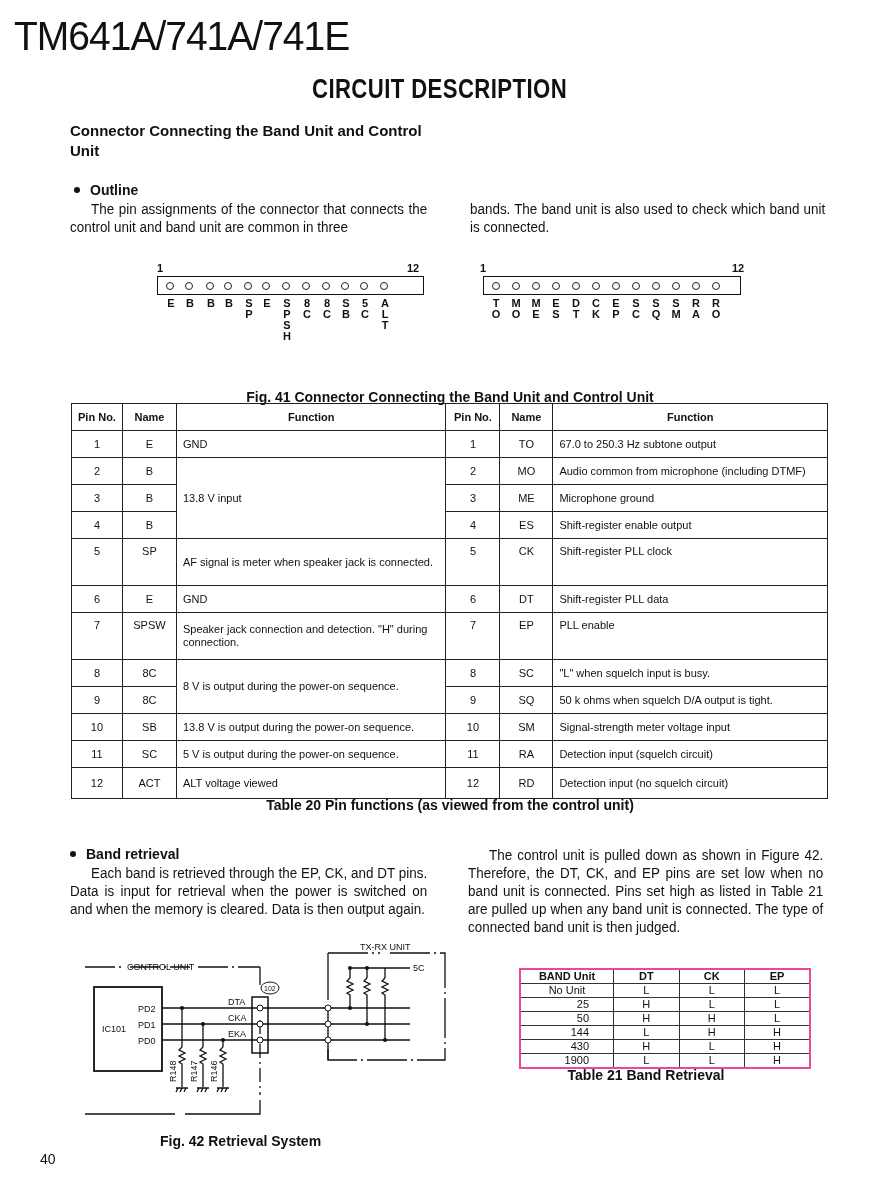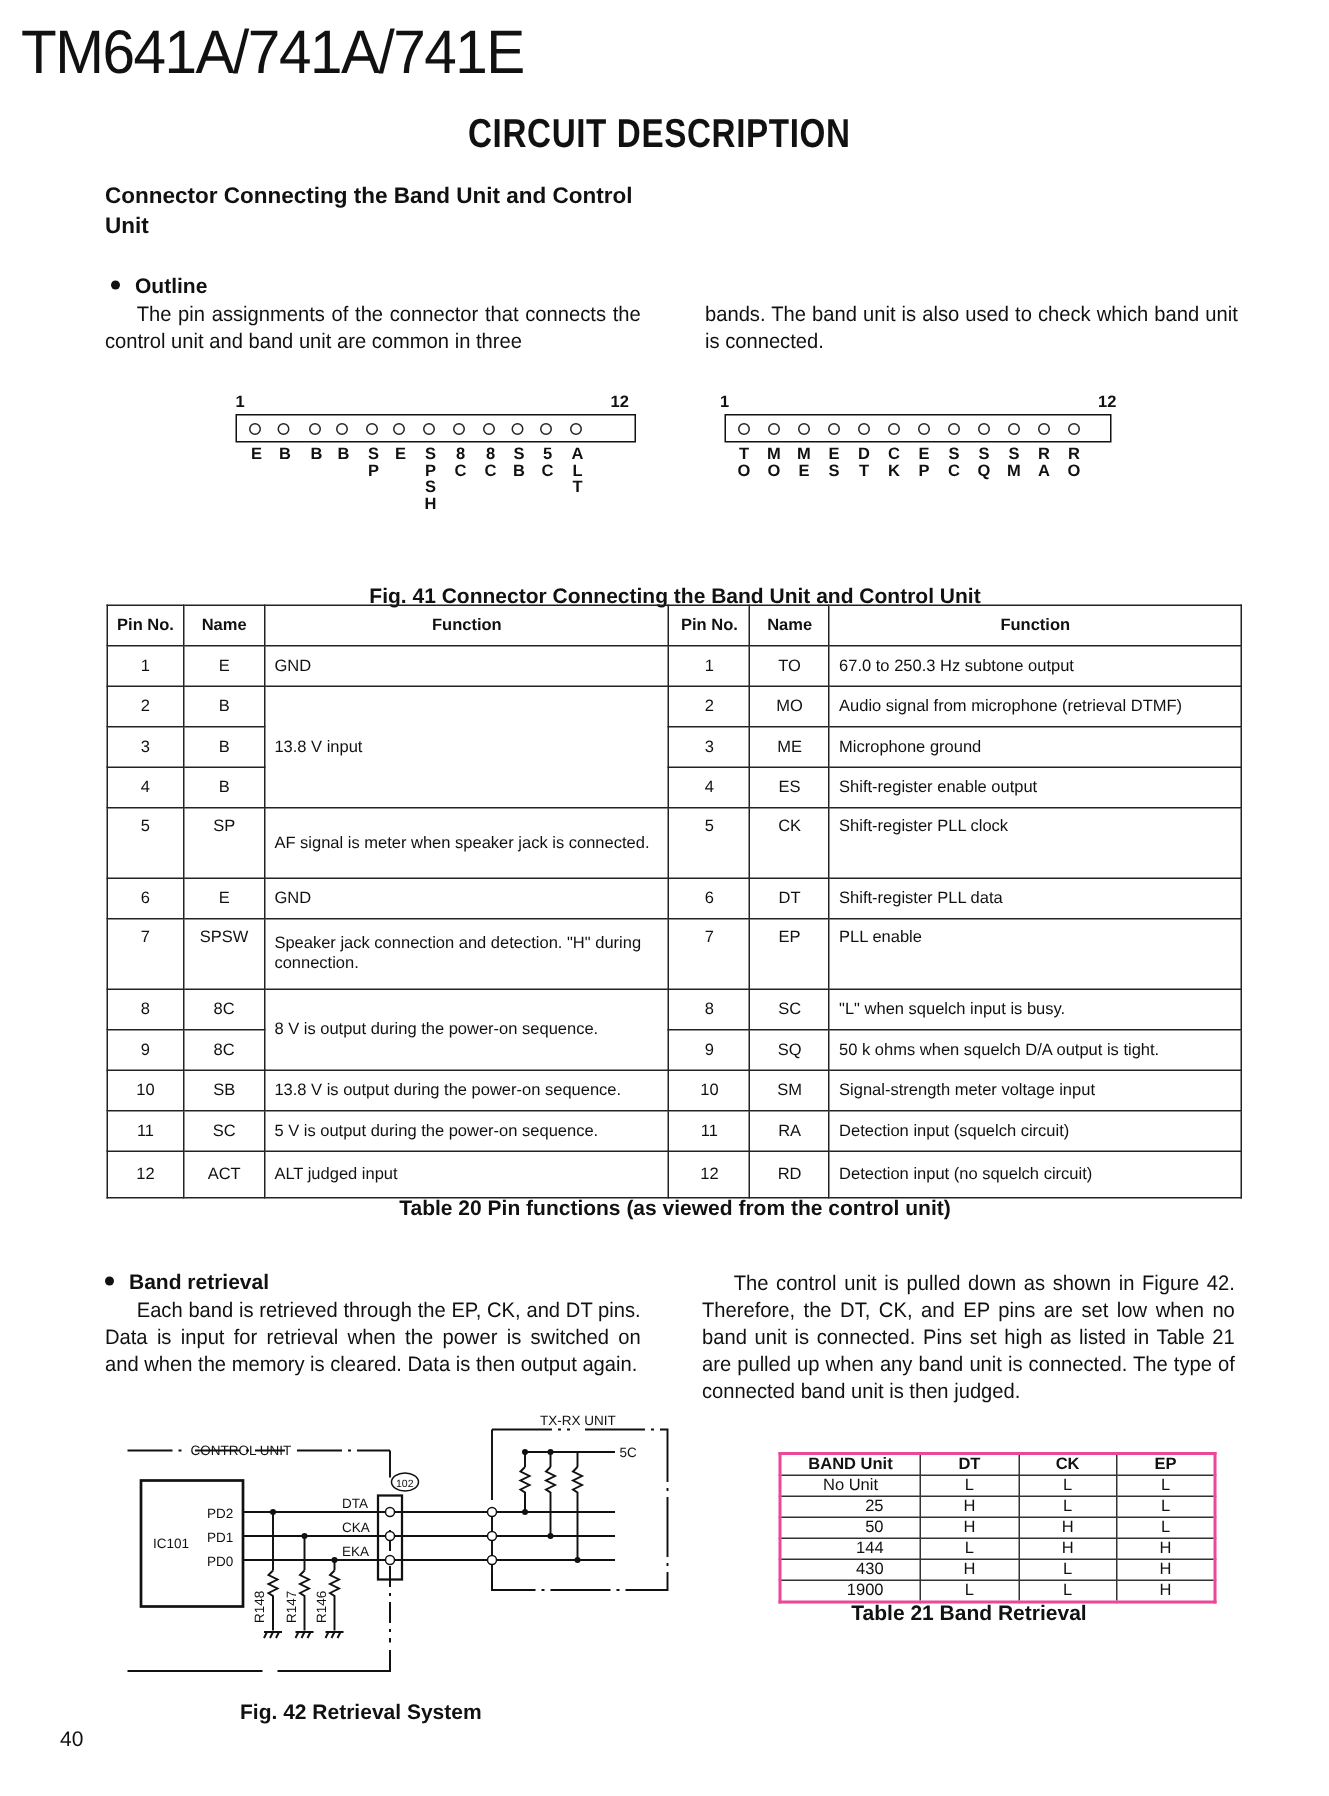--- a/index.html
+++ b/index.html
@@ -146,21 +146,21 @@
       <td class="c sep">1</td>
       <td class="c">TO</td>
       <td class="f">67.0 to 250.3 Hz subtone output</td>
     </tr>
     <tr>
       <td class="c">2</td>
       <td class="c">B</td>
       <td class="f" rowspan="3">13.8 V input</td>
       <td class="c sep">2</td>
       <td class="c">MO</td>
-      <td class="f">Audio signal from microphone (retrieval DTMF)</td>
+      <td class="f">Audio common from microphone (including DTMF)</td>
     </tr>
     <tr>
       <td class="c">3</td>
       <td class="c">B</td>
       <td class="c sep">3</td>
       <td class="c">ME</td>
       <td class="f">Microphone ground</td>
     </tr>
     <tr>
       <td class="c">4</td>
@@ -220,21 +220,21 @@
       <td class="c">11</td>
       <td class="c">SC</td>
       <td class="f">5 V is output during the power-on sequence.</td>
       <td class="c sep">11</td>
       <td class="c">RA</td>
       <td class="f">Detection input (squelch circuit)</td>
     </tr>
     <tr style="height:31px;">
       <td class="c">12</td>
       <td class="c">ACT</td>
-      <td class="f">ALT judged input</td>
+      <td class="f">ALT voltage viewed</td>
       <td class="c sep">12</td>
       <td class="c">RD</td>
       <td class="f">Detection input (no squelch circuit)</td>
     </tr>
   </tbody>
 </table>
 
 <div class="abs caption" style="left:60px;top:797px;width:780px;">Table 20  Pin functions (as viewed from the control unit)</div>
 
 <div class="abs bullet-head" style="left:66px;top:846px;">

